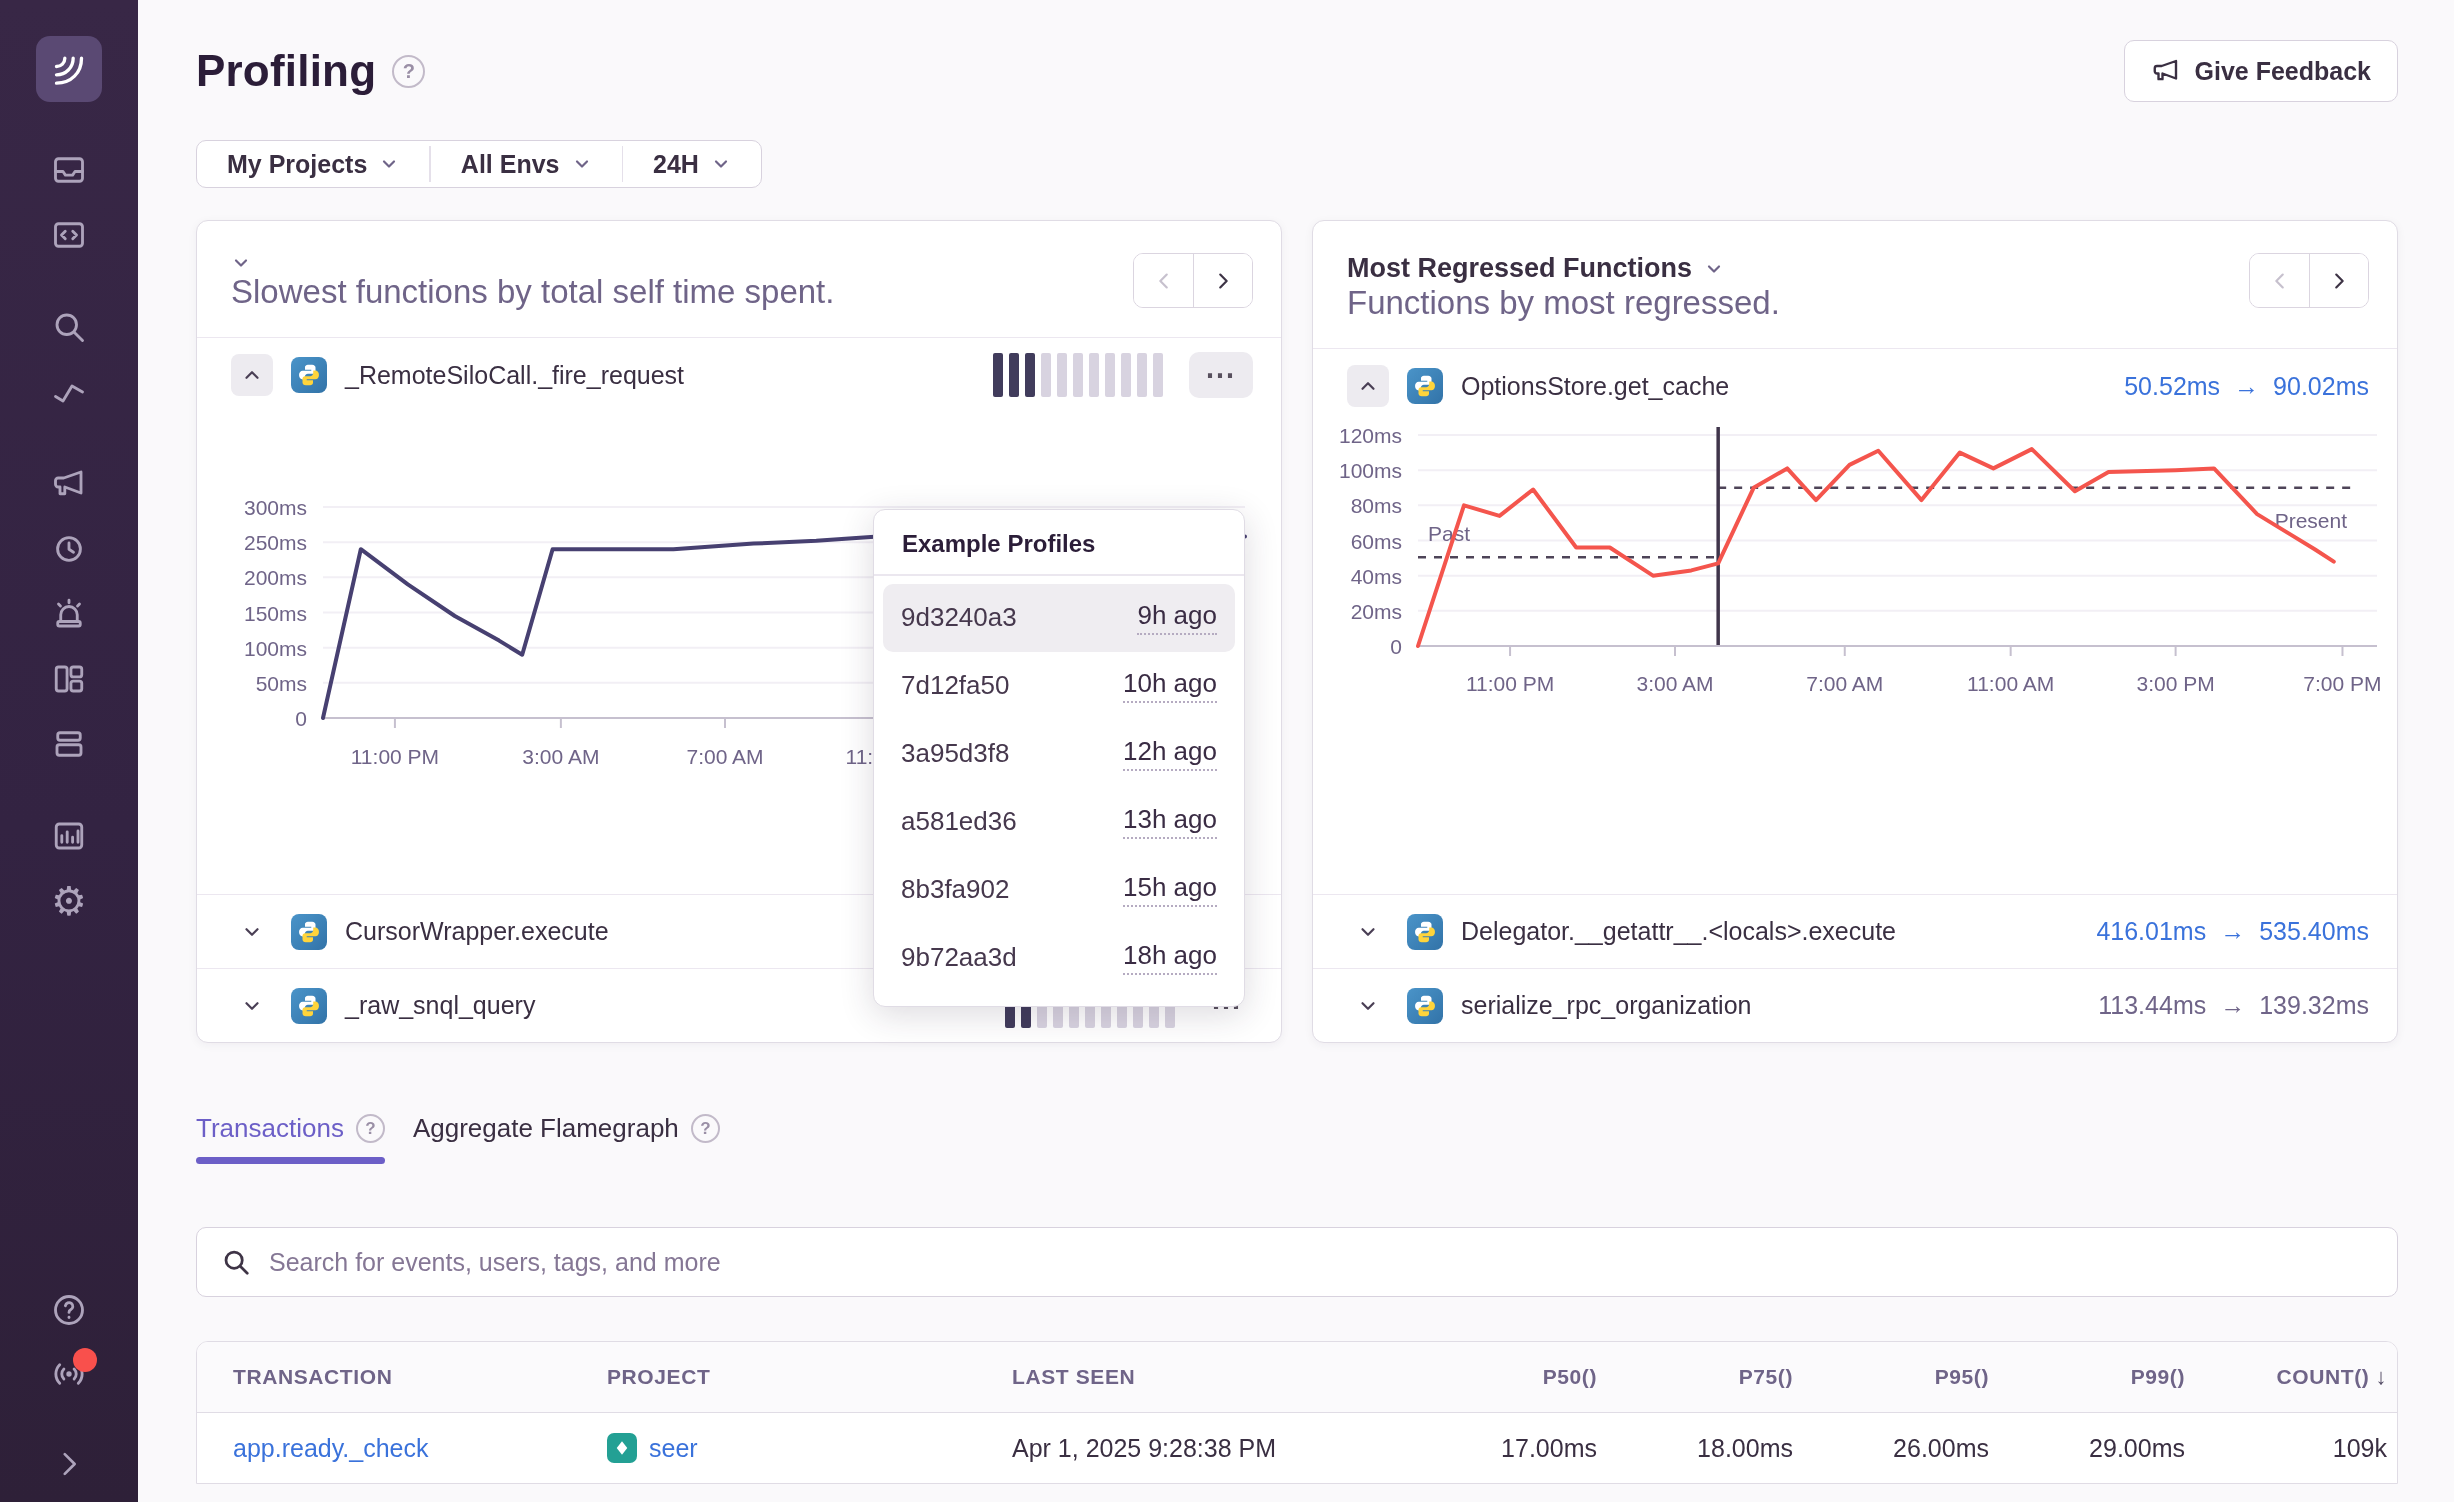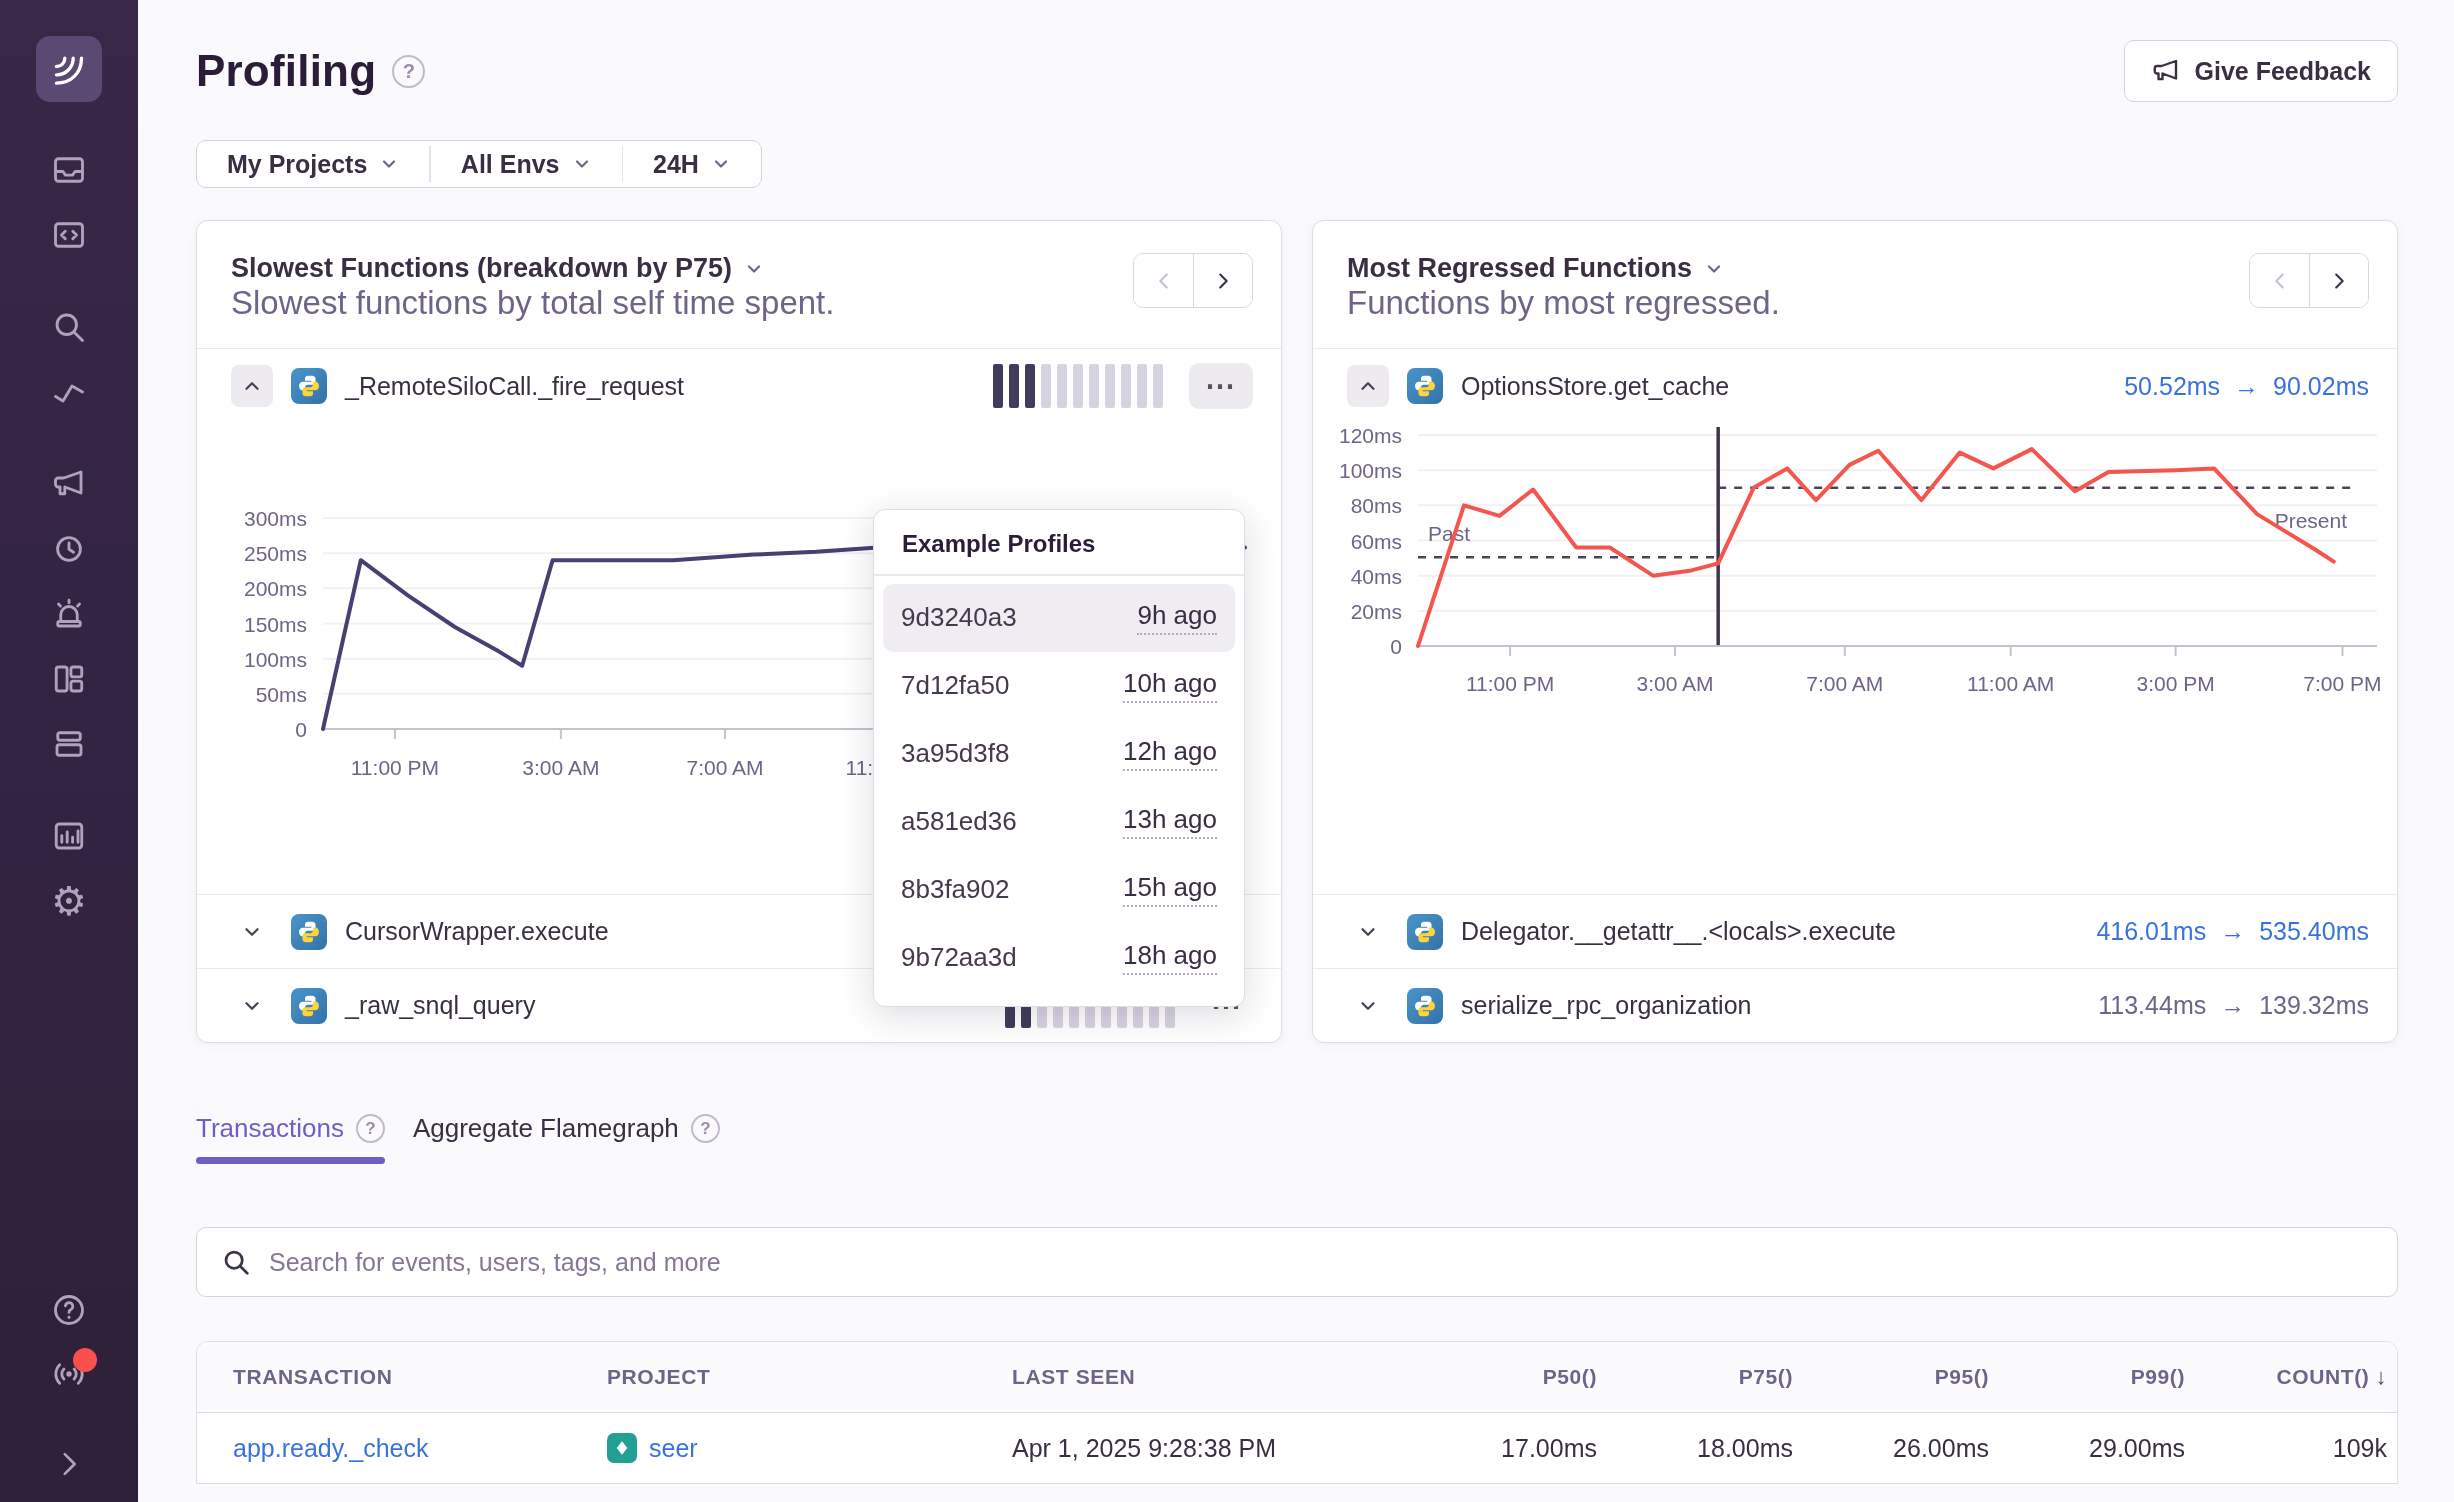--- a/index.html
+++ b/index.html
@@ -252,21 +252,20 @@
             <path d="M6 9l6 6 6-6"></path>
           </svg>
       </div>
     </div>
 
     <div class="panels">
 
       <section class="panel">
         <div class="panel-head">
           <div class="panel-title-row">
-            <h2 class="panel-title">Slowest Functions (breakdown by P75)</h2>
             <svg class="chev-sm" width="20" height="20" viewBox="0 0 24 24">
                 <path d="M6 9l6 6 6-6"></path>
               </svg>
           </div>
           <p class="panel-sub">Slowest functions by total self time spent.</p>
           <div class="pager">
             <button class="pg-prev">
                 <svg width="22" height="22" viewBox="0 0 24 24">
                   <path d="M15 5l-7 7 7 7"></path>
                 </svg>

